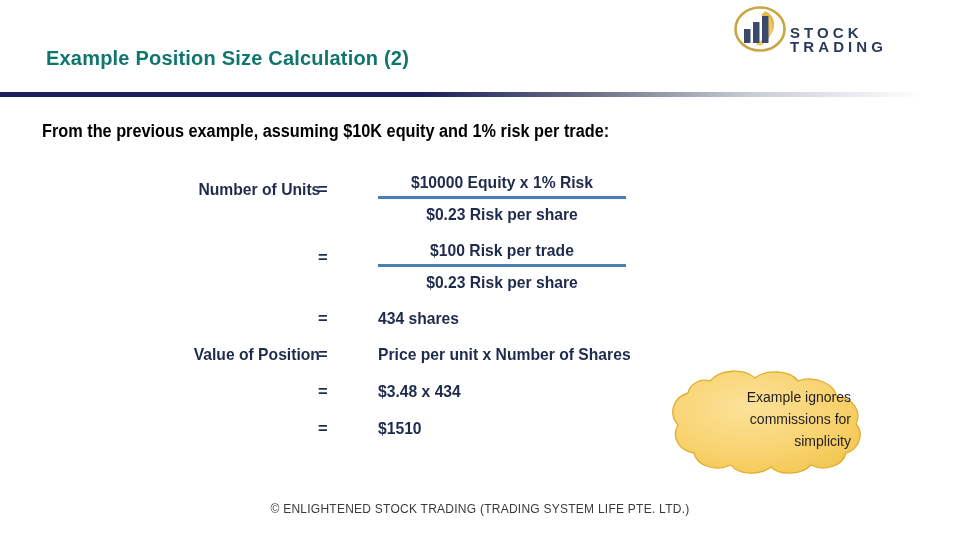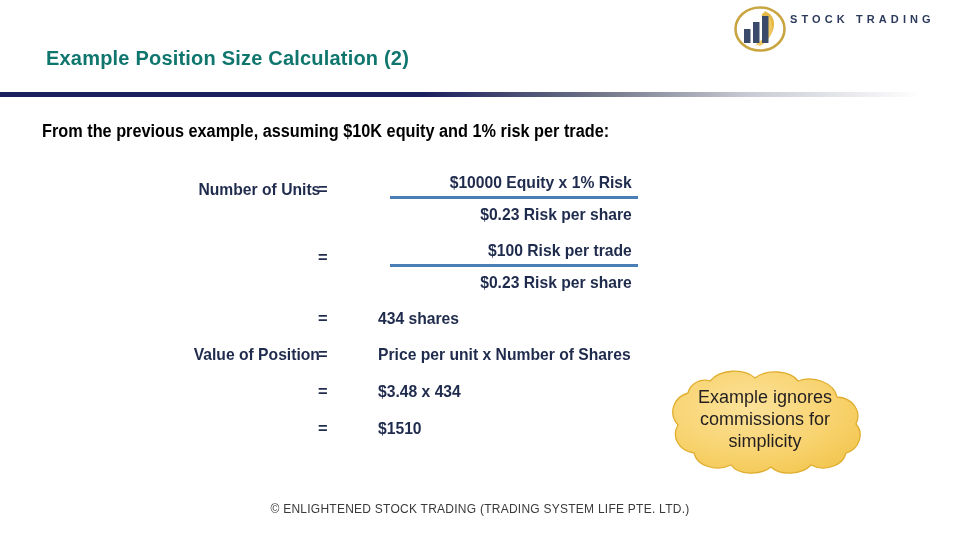--- a/index.html
+++ b/index.html
@@ -40,26 +40,26 @@
     display: block;
     font-size: 21px;
     font-weight: bold;
     color: #c9a542;
     letter-spacing: 1.2px;
     line-height: 21px;
     font-family: "Liberation Sans", sans-serif;
   }
   .logo-word-sub {
     display: block;
-    font-size: 11px;
+    font-size: 15px;
     font-weight: bold;
     color: #2b3a5c;
     letter-spacing: 4.1px;
     line-height: 14px;
-    margin-top: 2px;
+    margin-top: 16px;
     font-family: "Liberation Sans", sans-serif;
   }
 
   
   #title {
     position: absolute;
     left: 46px;
     top: 47px;
     font-size: 20px;
     font-weight: bold;
@@ -129,23 +129,23 @@
     font-size: 16.5px;
     font-weight: bold;
     color: #1f2b4d;
     white-space: nowrap;
     font-family: "Liberation Sans Narrow", "Liberation Sans", sans-serif;
     transform: scaleX(0.95);
     transform-origin: left center;
   }
   .fraction {
     position: absolute;
-    left: 240px;
+    left: 228px;
     width: 248px;
-    text-align: right;
+    text-align: center;
   }
   .frac-num, .frac-den {
     font-size: 16.5px;
     font-weight: bold;
     color: #1f2b4d;
     white-space: nowrap;
     line-height: 24px;
     font-family: "Liberation Sans Narrow", "Liberation Sans", sans-serif;
     transform: scaleX(0.95);
   }
@@ -167,22 +167,22 @@
   #cloud svg {
     position: absolute;
     left: 0;
     top: 0;
   }
   #cloud-text {
     position: absolute;
     left: 34px;
     top: 18px;
     width: 172px;
-    text-align: center;
-    font-size: 18px;
+    text-align: right;
+    font-size: 14px;
     color: #231f20;
     line-height: 22px;
     font-family: "Liberation Sans Narrow", "Liberation Sans", sans-serif;
   }
 
   
   #footer {
     position: absolute;
     left: 0;
     top: 502px;

